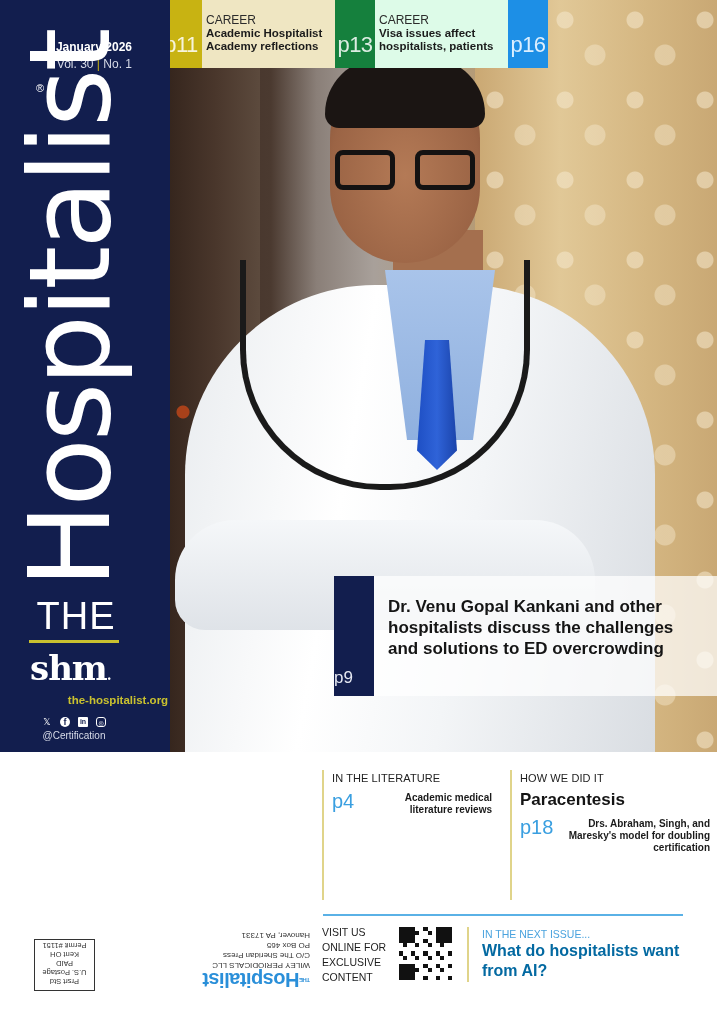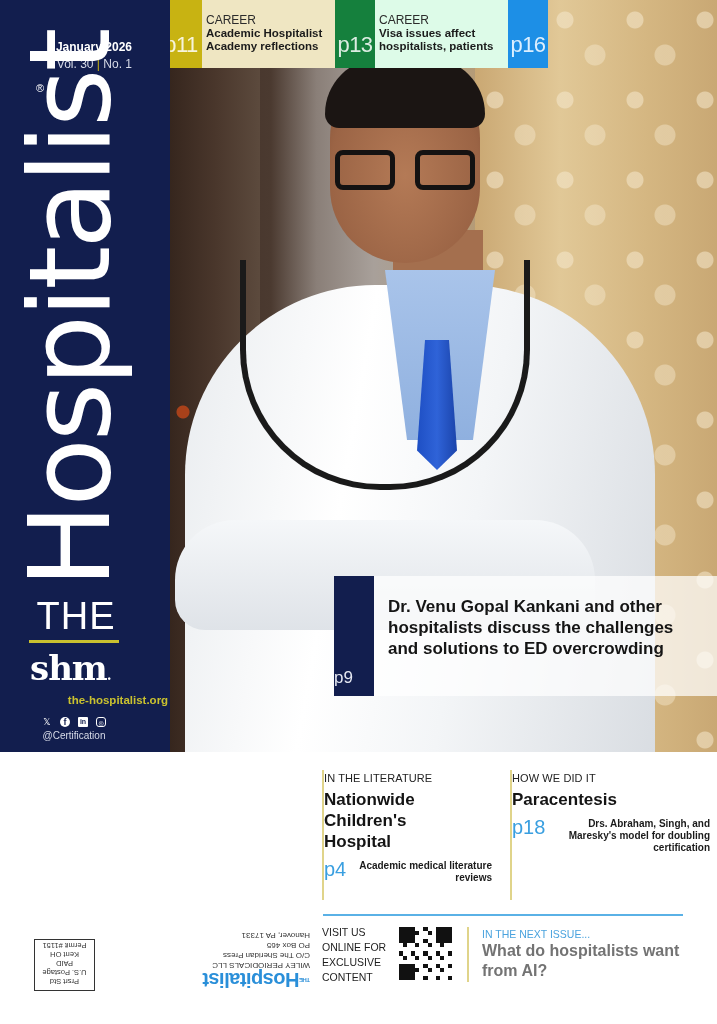--- a/index.html
+++ b/index.html
@@ -121,38 +121,38 @@
   .social .ig { border: 1.3px solid #fff; border-radius: 3px; font-size: 6px; }
   .handle { position: absolute; left: 0; top: 730px; width: 148px; text-align: center; color: #d7dbe8; font-size: 10px; }
 
   
   .feature { position: absolute; left: 334px; top: 576px; width: 383px; height: 120px; background: rgba(255,255,255,0.72); }
   .feature .pblock { position: absolute; left: 0; top: 0; width: 40px; height: 120px; background: #121e4e; }
   .feature .pnum { position: absolute; left: 0; bottom: 8px; width: 40px; text-align: left; color: #e5e8f2; font-size: 17px; }
   .feature .headline { position: absolute; left: 54px; top: 20px; width: 320px; font-size: 17px; line-height: 21px; font-weight: bold; color: #151515; }
 
   
-  .col { position: absolute; top: 770px; border-left: 2px solid #e0d48a; padding-left: 0; }
+  .col { position: absolute; top: 770px; border-left: 2px solid #e0d48a; padding-left: 8px; }
   .col.c1 { left: 322px; width: 170px; height: 130px; }
   .col.c2 { left: 510px; width: 200px; height: 130px; }
   .col .kicker { font-size: 11px; color: #222; letter-spacing: 0.1px; margin-top: 2px; }
   .col .big { font-size: 17px; font-weight: bold; line-height: 21px; color: #141414; margin-top: 5px; }
   .col .sub { display: flex; margin-top: 6px; gap: 10px; align-items: flex-start; }
   .col .sub .pn { color: #3a9fe0; font-size: 20px; line-height: 22px; }
   .col .sub .st { font-size: 10px; font-weight: bold; line-height: 12px; color: #1b1b1b; padding-top: 2px; text-align: right; }
 
   .blue-rule { position: absolute; left: 323px; top: 914px; width: 360px; height: 2px; background: #5ab1e6; }
   .visit { position: absolute; left: 322px; top: 925px; width: 72px; font-size: 10.5px; line-height: 15px; color: #1d1d1d; }
   .qr { position: absolute; left: 399px; top: 927px; width: 53px; height: 53px; background: #fff; }
   .qr-grid { width: 53px; height: 53px; display: grid; grid-template-columns: repeat(13, 1fr); grid-template-rows: repeat(13, 1fr); }
   .qr-grid i { display: block; }
   .qr-grid i.on { background: #111; }
   .next-rule { position: absolute; left: 467px; top: 927px; width: 2px; height: 55px; background: #e0d48a; }
   .next-kicker { position: absolute; left: 482px; top: 928px; font-size: 10.5px; color: #4aa3de; }
-  .next-title { position: absolute; left: 482px; top: 941px; width: 210px; font-size: 16px; line-height: 20px; font-weight: bold; color: #737373; }
+  .next-title { position: absolute; left: 482px; top: 941px; width: 210px; font-size: 16px; line-height: 20px; font-weight: bold; color: #0369a1; }
 
   
   .mailing { position: absolute; left: 200px; top: 930px; width: 110px; transform: rotate(180deg); font-size: 8px; line-height: 10px; color: #333; }
   .mailing .brand { color: #2a8fd9; font-size: 20px; font-weight: bold; line-height: 20px; letter-spacing: -0.5px; }
   .mailing .brand .the { font-size: 6px; vertical-align: top; }
   .postage { position: absolute; left: 34px; top: 939px; width: 61px; height: 52px; border: 1.5px solid #333; transform: rotate(180deg);
     font-size: 7.5px; line-height: 9px; color: #333; text-align: center; padding-top: 4px; }
 </style>
 </head>
 <body>
@@ -223,25 +223,20 @@
 </div>
 
 <div class="feature">
   <div class="pblock"></div>
   <div class="pnum">p9</div>
   <div class="headline">Dr. Venu Gopal Kankani and other hospitalists discuss the challenges and solutions to ED overcrowding</div>
 </div>
 
 <div class="col c1">
   <div class="kicker">IN THE LITERATURE</div>
-  <div class="big">
-    <div>Nationwide</div>
-    <div>Children's</div>
-    <div>Hospital</div>
-  </div>
   <div class="sub">
     <span class="pn">p4</span>
     <span class="st">Academic medical literature reviews</span>
   </div>
 </div>
 
 <div class="col c2">
   <div class="kicker">HOW WE DID IT</div>
   <div class="big">
     <div>Paracentesis</div>

